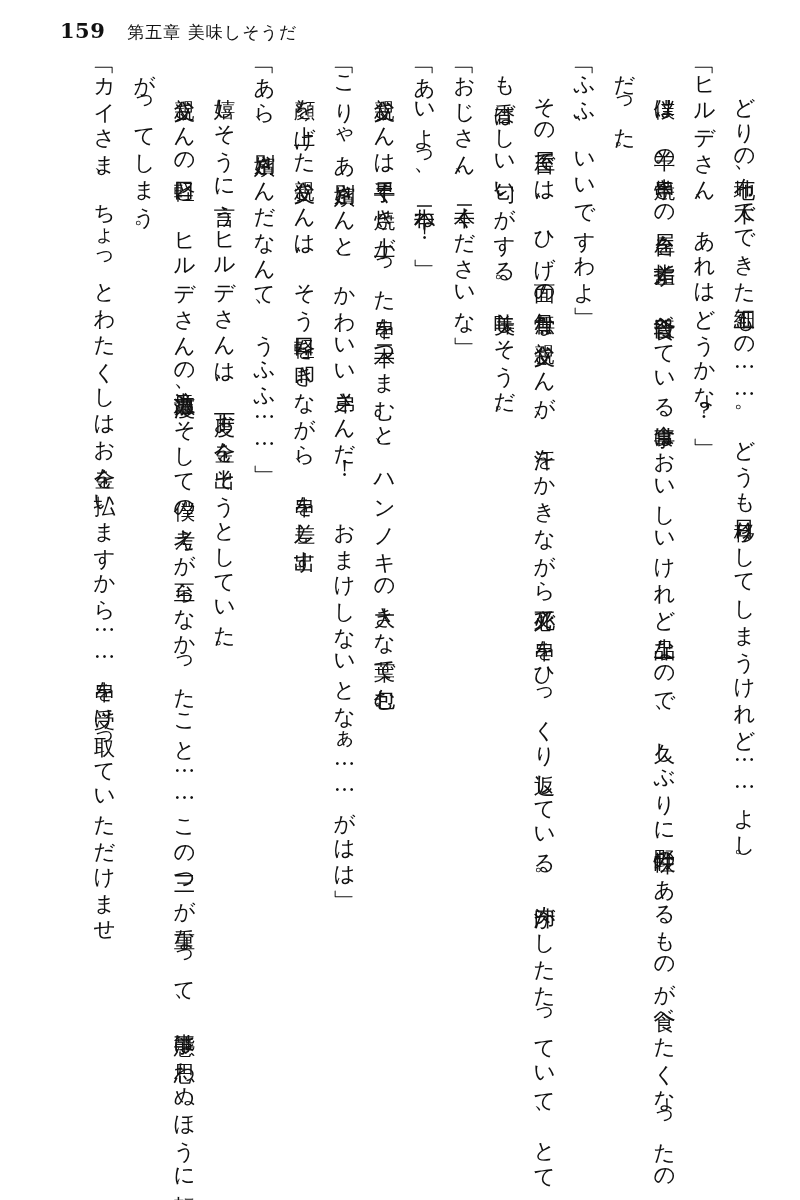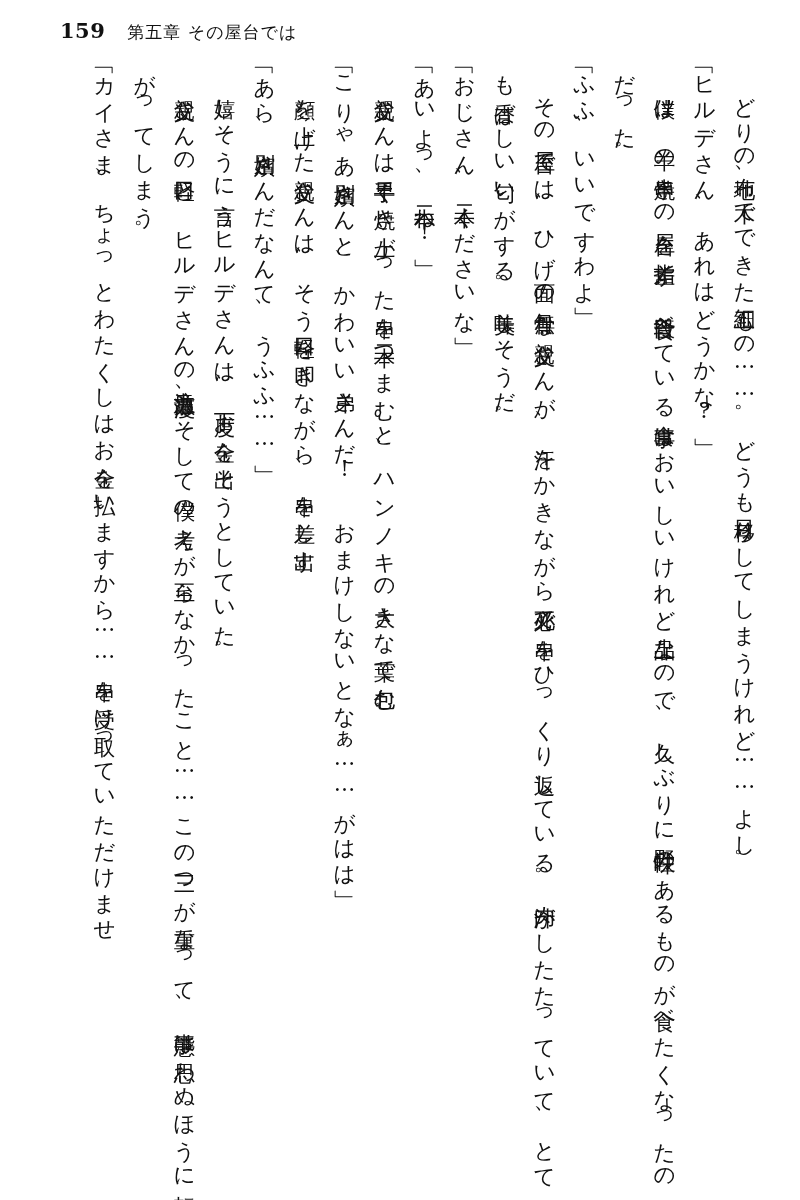--- a/index.html
+++ b/index.html
@@ -83,21 +83,21 @@
     text-indent: 22px;
   }
 </style>
 </head>
 <body>
 
 <div class="page">
 
   <div class="header">
     <span class="page-number">159</span>
-    <span class="chapter-title">第五章 その屋台では</span>
+    <span class="chapter-title">第五章 美味しそうだ</span>
   </div>
 
   <div class="body-area">
     <div class="vtext">
       <p class="indent">どりの布地、木でできた細工もの……。どうも目移りしてしまうけれど……よし。</p>
       <p>「ヒルデさん、あれはどうかな?」</p>
       <p class="indent">僕は、羊の串焼きの屋台を指差す。普段食べている食事はおいしいけれど上品なので、久しぶりに野性味のあるものが食べたくなったのだった。</p>
       <p>「ふふ、いいですわよ」</p>
       <p class="indent">その屋台では、ひげ面の無骨な親父さんが、汗をかきながら必死で串をひっくり返している。肉汁がしたたっていて、とても香ばしい匂いがする。美味しそうだ。</p>
       <p>「おじさん、二本くださいな」</p>

